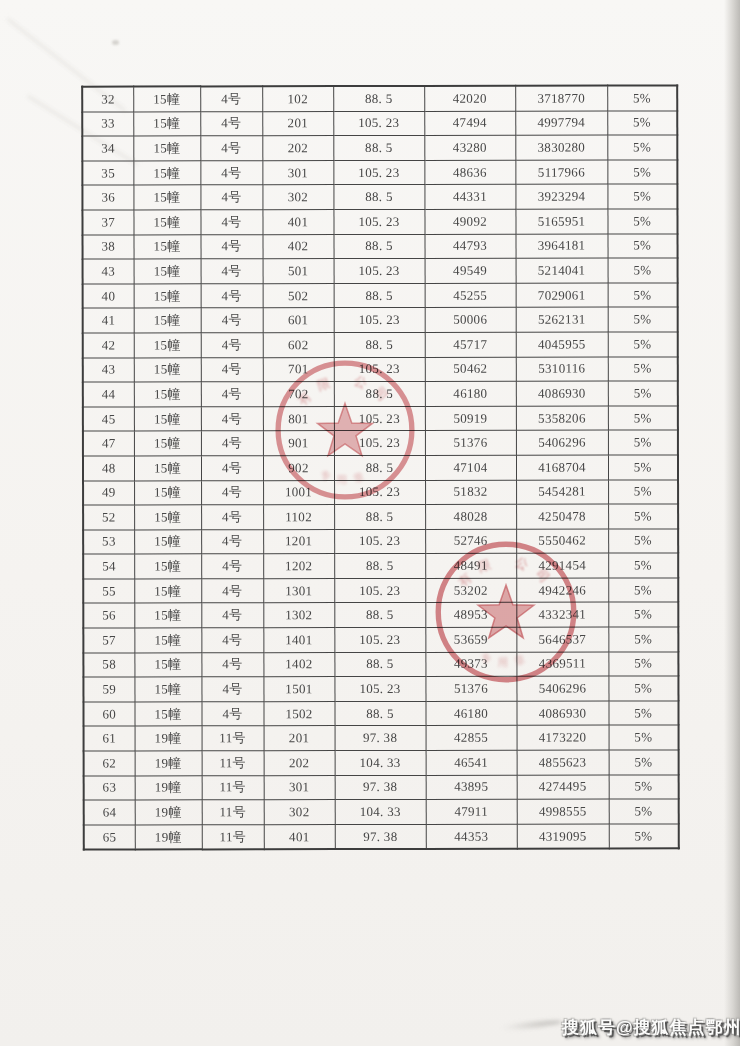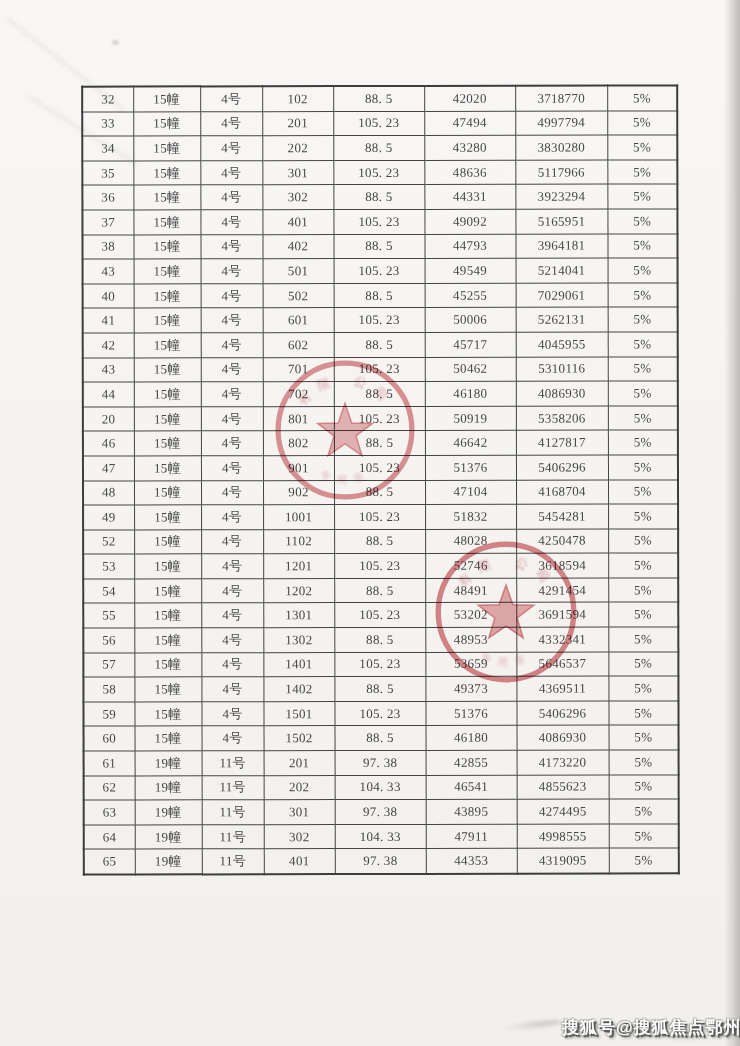--- a/index.html
+++ b/index.html
@@ -201,40 +201,30 @@
           <td>44</td>
           <td>15幢</td>
           <td>4号</td>
           <td>702</td>
           <td>88. 5</td>
           <td>46180</td>
           <td>4086930</td>
           <td>5%</td>
         </tr>
         <tr>
-          <td>20</td>
+          <td>45</td>
           <td>15幢</td>
           <td>4号</td>
           <td>801</td>
           <td>105. 23</td>
           <td>50919</td>
           <td>5358206</td>
           <td>5%</td>
         </tr>
         <tr>
-          <td>46</td>
-          <td>15幢</td>
-          <td>4号</td>
-          <td>802</td>
-          <td>88. 5</td>
-          <td>46642</td>
-          <td>4127817</td>
-          <td>5%</td>
-        </tr>
-        <tr>
           <td>47</td>
           <td>15幢</td>
           <td>4号</td>
           <td>901</td>
           <td>105. 23</td>
           <td>51376</td>
           <td>5406296</td>
           <td>5%</td>
         </tr>
         <tr>
@@ -267,41 +257,41 @@
           <td>4250478</td>
           <td>5%</td>
         </tr>
         <tr>
           <td>53</td>
           <td>15幢</td>
           <td>4号</td>
           <td>1201</td>
           <td>105. 23</td>
           <td>52746</td>
-          <td>3618594</td>
+          <td>5550462</td>
           <td>5%</td>
         </tr>
         <tr>
           <td>54</td>
           <td>15幢</td>
           <td>4号</td>
           <td>1202</td>
           <td>88. 5</td>
           <td>48491</td>
           <td>4291454</td>
           <td>5%</td>
         </tr>
         <tr>
           <td>55</td>
           <td>15幢</td>
           <td>4号</td>
           <td>1301</td>
           <td>105. 23</td>
           <td>53202</td>
-          <td>3691594</td>
+          <td>4942246</td>
           <td>5%</td>
         </tr>
         <tr>
           <td>56</td>
           <td>15幢</td>
           <td>4号</td>
           <td>1302</td>
           <td>88. 5</td>
           <td>48953</td>
           <td>4332341</td>

